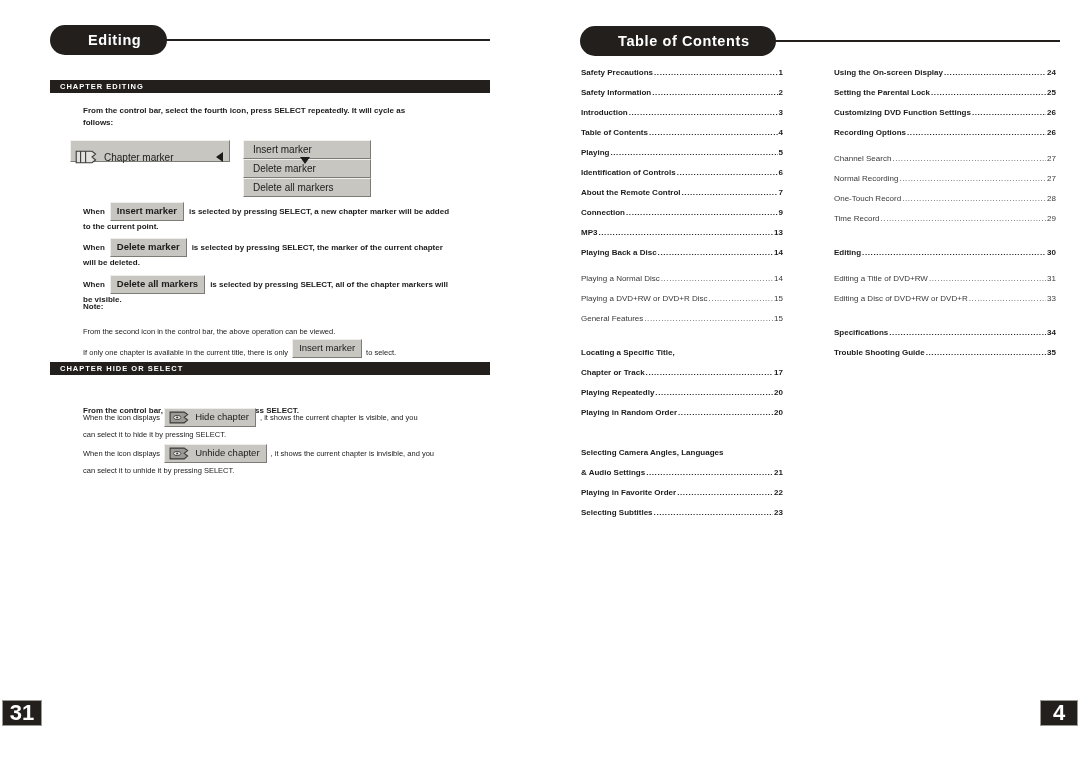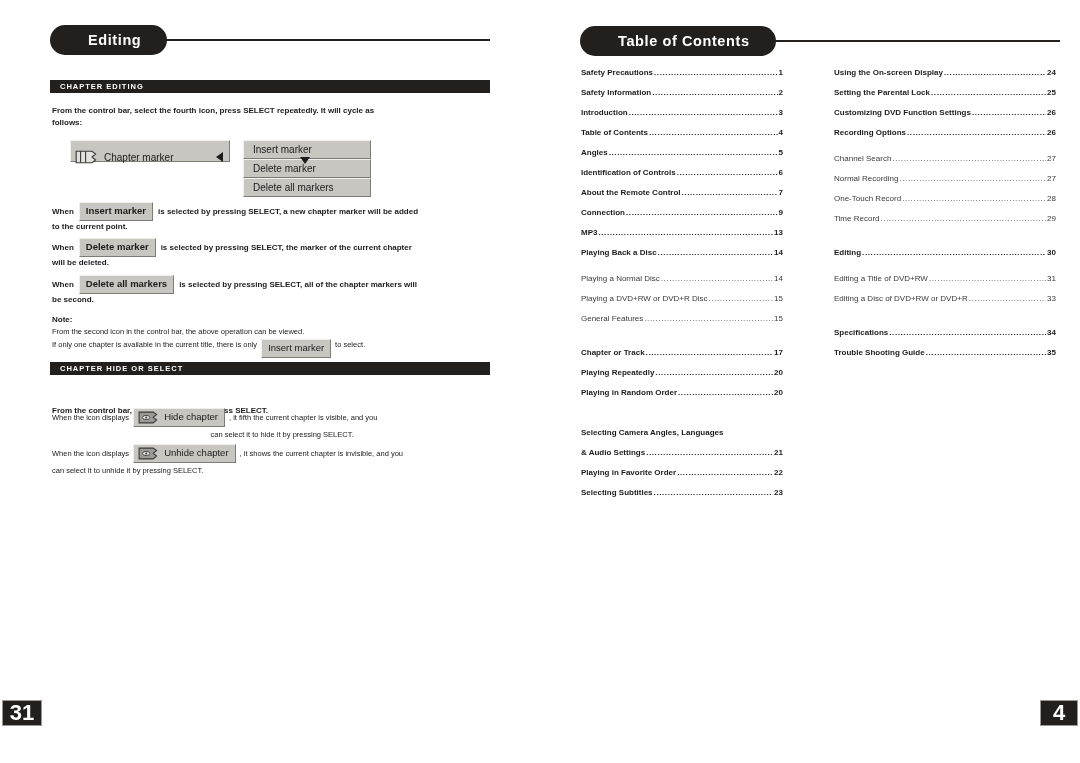--- a/index.html
+++ b/index.html
@@ -55,20 +55,21 @@
     padding-left: 10px;
     box-sizing: border-box;
   }
 
   
   .para {
     position: absolute;
     font-size: 8px;
     line-height: 11.5px;
     color: #1b1b1b;
+    margin-left: 31px;
   }
   .para.b { font-weight: bold; }
   .small { font-size: 7.5px; line-height: 11px; }
 
   
   .chip {
     display: inline-block;
     background: #c8c6c1;
     border-top: 1px solid #efeeeb;
     border-left: 1px solid #efeeeb;
@@ -233,27 +234,27 @@
     </div>
     <div>will be deleted.</div>
   </div>
 
   <div class="para b" style="left:52px; top:275px; width:455px;">
     <div style="display:flex; align-items:center; flex-wrap:nowrap;">
       <span>When</span>
       <span class="chip" style="margin:0 5px;">Delete all markers</span>
       <span>is selected by pressing SELECT, all of the chapter markers will</span>
     </div>
-    <div>be second.</div>
-  </div>
-
-  <div class="para b" style="left:52px; top:314px;">Note:</div>
+    <div>be visible.</div>
+  </div>
+
+  <div class="para b" style="left:52px; top:301px;">Note:</div>
   <div class="para small" style="left:52px; top:326px; width:460px;">
     <div>From the second icon in the control bar, the above operation can be viewed.</div>
-    <div style="display:flex; align-items:flex-start; flex-wrap:nowrap; margin-top:2px;">
+    <div style="display:flex; align-items:flex-end; flex-wrap:nowrap; margin-top:2px;">
       <span>If only one chapter is available in the current title, there is only</span>
       <span class="chip" style="margin:0 4px;">Insert marker</span>
       <span>to select.</span>
     </div>
   </div>
 
   <div class="band" style="left:50px; top:362px; width:440px;">
     <span>CHAPTER HIDE OR SELECT</span>
   </div>
 
@@ -265,23 +266,23 @@
       <span class="chip chip-ico" style="margin:0 4px;">
         <span style="display:inline-flex;">
           <svg width="20" height="13" viewBox="0 0 20 13" aria-hidden="true">
             <path d="M1.1 1.1 H15.2 L18.6 3.6 L15.2 6.3 L18.6 9 L15.2 11.9 H1.1 Z" fill="#9c9a95" stroke="#3a3a3a" stroke-width="1.1"></path>
             <ellipse cx="8.2" cy="6.5" rx="3.6" ry="2.1" fill="#efeeeb" stroke="#3a3a3a" stroke-width="0.9"></ellipse>
             <circle cx="8.2" cy="6.5" r="1.1" fill="#3a3a3a"></circle>
           </svg>
         </span>
         <span>Hide chapter</span>
       </span>
-      <span>, it fifth the current chapter is visible, and you</span>
-    </div>
-    <div style="margin-top:2px;text-align:center;">can select it to hide it by pressing SELECT.</div>
+      <span>, it shows the current chapter is visible, and you</span>
+    </div>
+    <div style="margin-top:2px;">can select it to hide it by pressing SELECT.</div>
   </div>
 
   <div class="para small" style="left:52px; top:444px; width:460px;">
     <div style="display:flex; align-items:center; flex-wrap:nowrap;">
       <span>When the icon displays</span>
       <span class="chip chip-ico" style="margin:0 4px;">
         <span style="display:inline-flex;">
           <svg width="20" height="13" viewBox="0 0 20 13" aria-hidden="true">
             <path d="M1.1 1.1 H15.2 L18.6 3.6 L15.2 6.3 L18.6 9 L15.2 11.9 H1.1 Z" fill="#9c9a95" stroke="#3a3a3a" stroke-width="1.1"></path>
             <ellipse cx="8.2" cy="6.5" rx="3.6" ry="2.1" fill="#efeeeb" stroke="#3a3a3a" stroke-width="0.9"></ellipse>
@@ -322,21 +323,21 @@
         <span class="toc-txt">Introduction</span>
         <span class="toc-dots">................................................................................</span>
         <span class="toc-pg">3</span>
       </div>
       <div class="toc-row bold">
         <span class="toc-txt">Table of Contents</span>
         <span class="toc-dots">................................................................................</span>
         <span class="toc-pg">4</span>
       </div>
       <div class="toc-row bold">
-        <span class="toc-txt">Angles</span>
+        <span class="toc-txt">Playing</span>
         <span class="toc-dots">................................................................................</span>
         <span class="toc-pg"> 5</span>
       </div>
       <div class="toc-row bold">
         <span class="toc-txt">Identification of Controls</span>
         <span class="toc-dots">................................................................................</span>
         <span class="toc-pg">6</span>
       </div>
       <div class="toc-row bold">
         <span class="toc-txt">About the Remote Control</span>
@@ -367,20 +368,23 @@
         <span class="toc-txt">Playing a DVD+RW or DVD+R Disc</span>
         <span class="toc-dots">................................................................................</span>
         <span class="toc-pg">15</span>
       </div>
       <div class="toc-row plain">
         <span class="toc-txt">General Features</span>
         <span class="toc-dots">................................................................................</span>
         <span class="toc-pg">15</span>
       </div>
       <div class="toc-gap"></div>
+      <div class="toc-row bold nopage">
+        <span class="toc-txt">Locating a Specific Title,</span>
+      </div>
       <div class="toc-row bold">
         <span class="toc-txt">Chapter or Track</span>
         <span class="toc-dots">................................................................................</span>
         <span class="toc-pg">17</span>
       </div>
       <div class="toc-row bold">
         <span class="toc-txt">Playing Repeatedly</span>
         <span class="toc-dots">................................................................................</span>
         <span class="toc-pg">20</span>
       </div>

